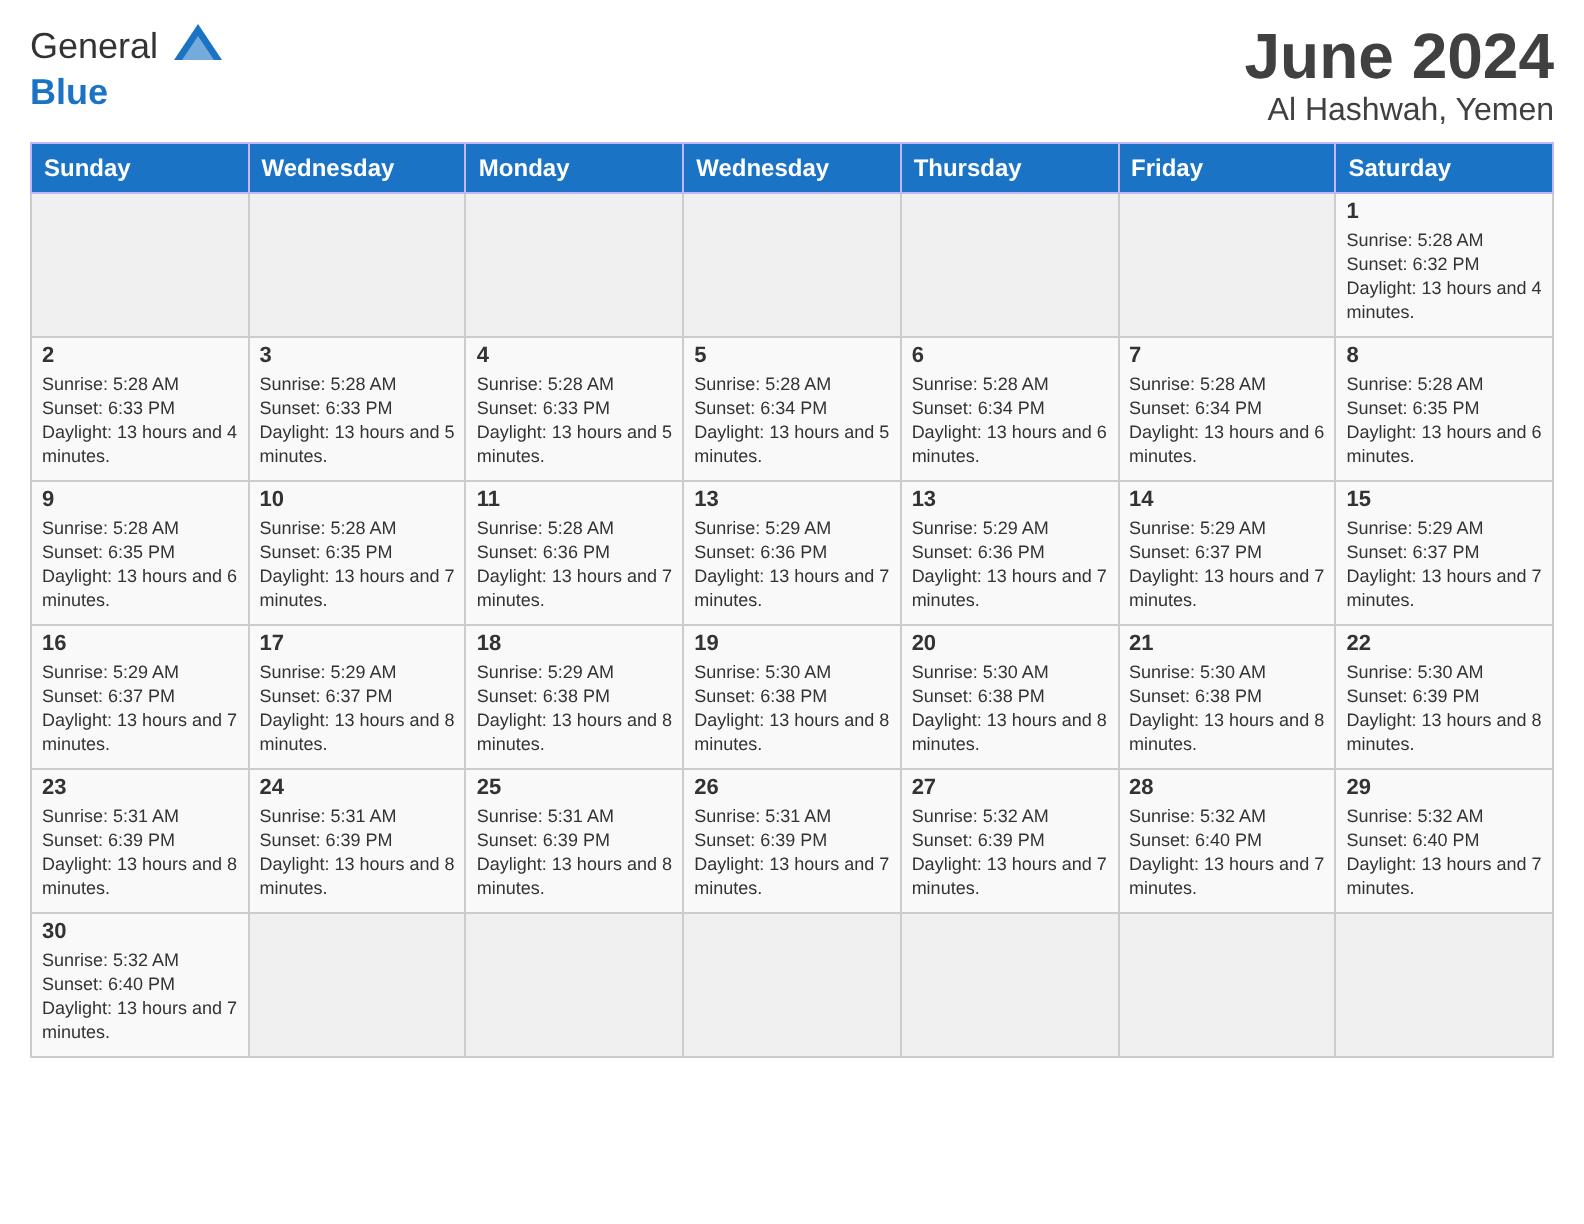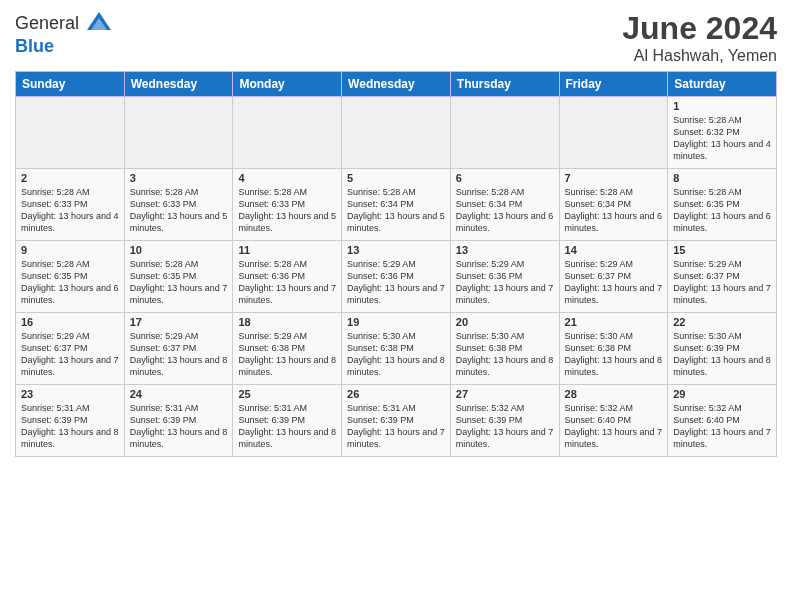--- a/index.html
+++ b/index.html
@@ -301,15 +301,29 @@
 Sunset: 6:40 PM
 Daylight: 13 hours and 7 minutes.</div>
           </td>
           <td>
             <div class="day-number">29</div>
             <div class="day-info" style="white-space: pre-line;">Sunrise: 5:32 AM
 Sunset: 6:40 PM
 Daylight: 13 hours and 7 minutes.</div>
           </td>
         </tr>
+        <tr>
+          <td>
+            <div class="day-number">30</div>
+            <div class="day-info" style="white-space: pre-line;">Sunrise: 5:32 AM
+Sunset: 6:40 PM
+Daylight: 13 hours and 7 minutes.</div>
+          </td>
+          <td class="empty"></td>
+          <td class="empty"></td>
+          <td class="empty"></td>
+          <td class="empty"></td>
+          <td class="empty"></td>
+          <td class="empty"></td>
+        </tr>
       </tbody>
   </table>
 </div>
 
 </body></html>

